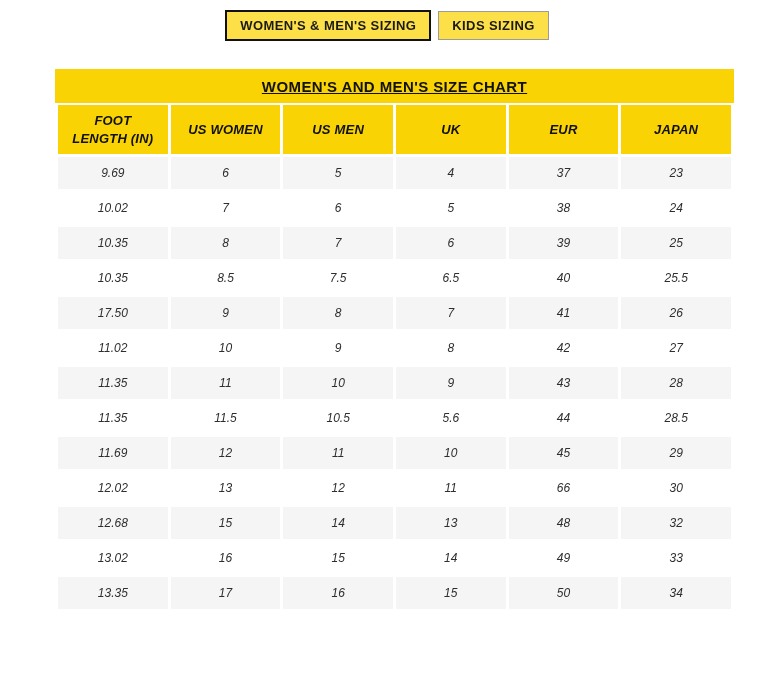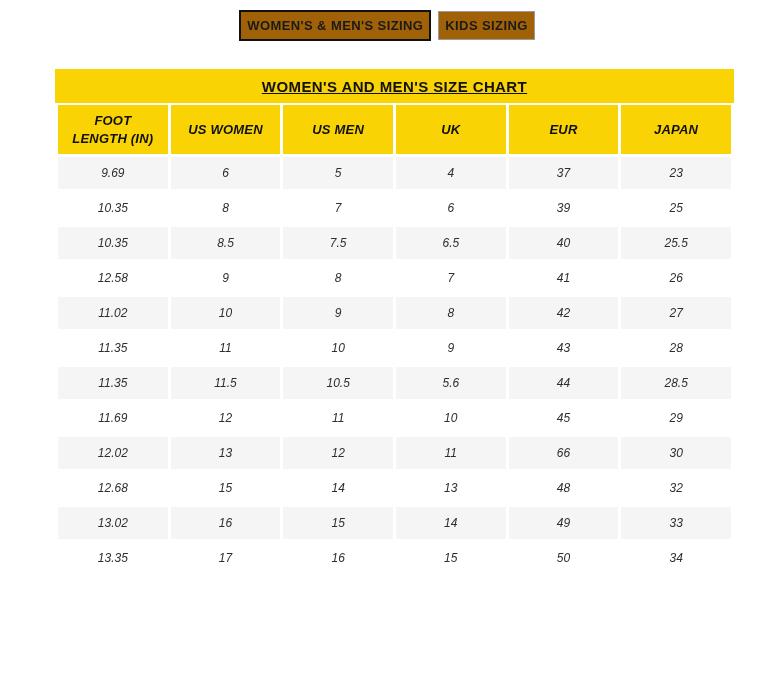--- a/index.html
+++ b/index.html
@@ -24,26 +24,26 @@
   }
   
   .tabs {
     display: flex;
     justify-content: center;
     align-items: center;
     gap: 7px;
     padding-top: 10px;
   }
   .tab {
-    background: #a16207;
+    background: #fde047;
     font-weight: bold;
     font-size: 13px;
     letter-spacing: 0.4px;
     color: var(--text-dark);
-    padding: 7px 6px;
+    padding: 7px 13px;
     cursor: pointer;
     line-height: 1;
     white-space: nowrap;
   }
   .tab.active { border: 2px solid #111111; }
   .tab.inactive { border: 1px solid var(--inactive-border); }
   
   .chart {
     width: 679px;
     margin: 28px 0 0 55px;
@@ -118,37 +118,45 @@
       <tbody>
           <tr>
             <td>9.69</td>
             <td>6</td>
             <td>5</td>
             <td>4</td>
             <td>37</td>
             <td>23</td>
           </tr>
           <tr>
+            <td>10.02</td>
+            <td>7</td>
+            <td>6</td>
+            <td>5</td>
+            <td>38</td>
+            <td>24</td>
+          </tr>
+          <tr>
             <td>10.35</td>
             <td>8</td>
             <td>7</td>
             <td>6</td>
             <td>39</td>
             <td>25</td>
           </tr>
           <tr>
             <td>10.35</td>
             <td>8.5</td>
             <td>7.5</td>
             <td>6.5</td>
             <td>40</td>
             <td>25.5</td>
           </tr>
           <tr>
-            <td>12.58</td>
+            <td>17.50</td>
             <td>9</td>
             <td>8</td>
             <td>7</td>
             <td>41</td>
             <td>26</td>
           </tr>
           <tr>
             <td>11.02</td>
             <td>10</td>
             <td>9</td>

